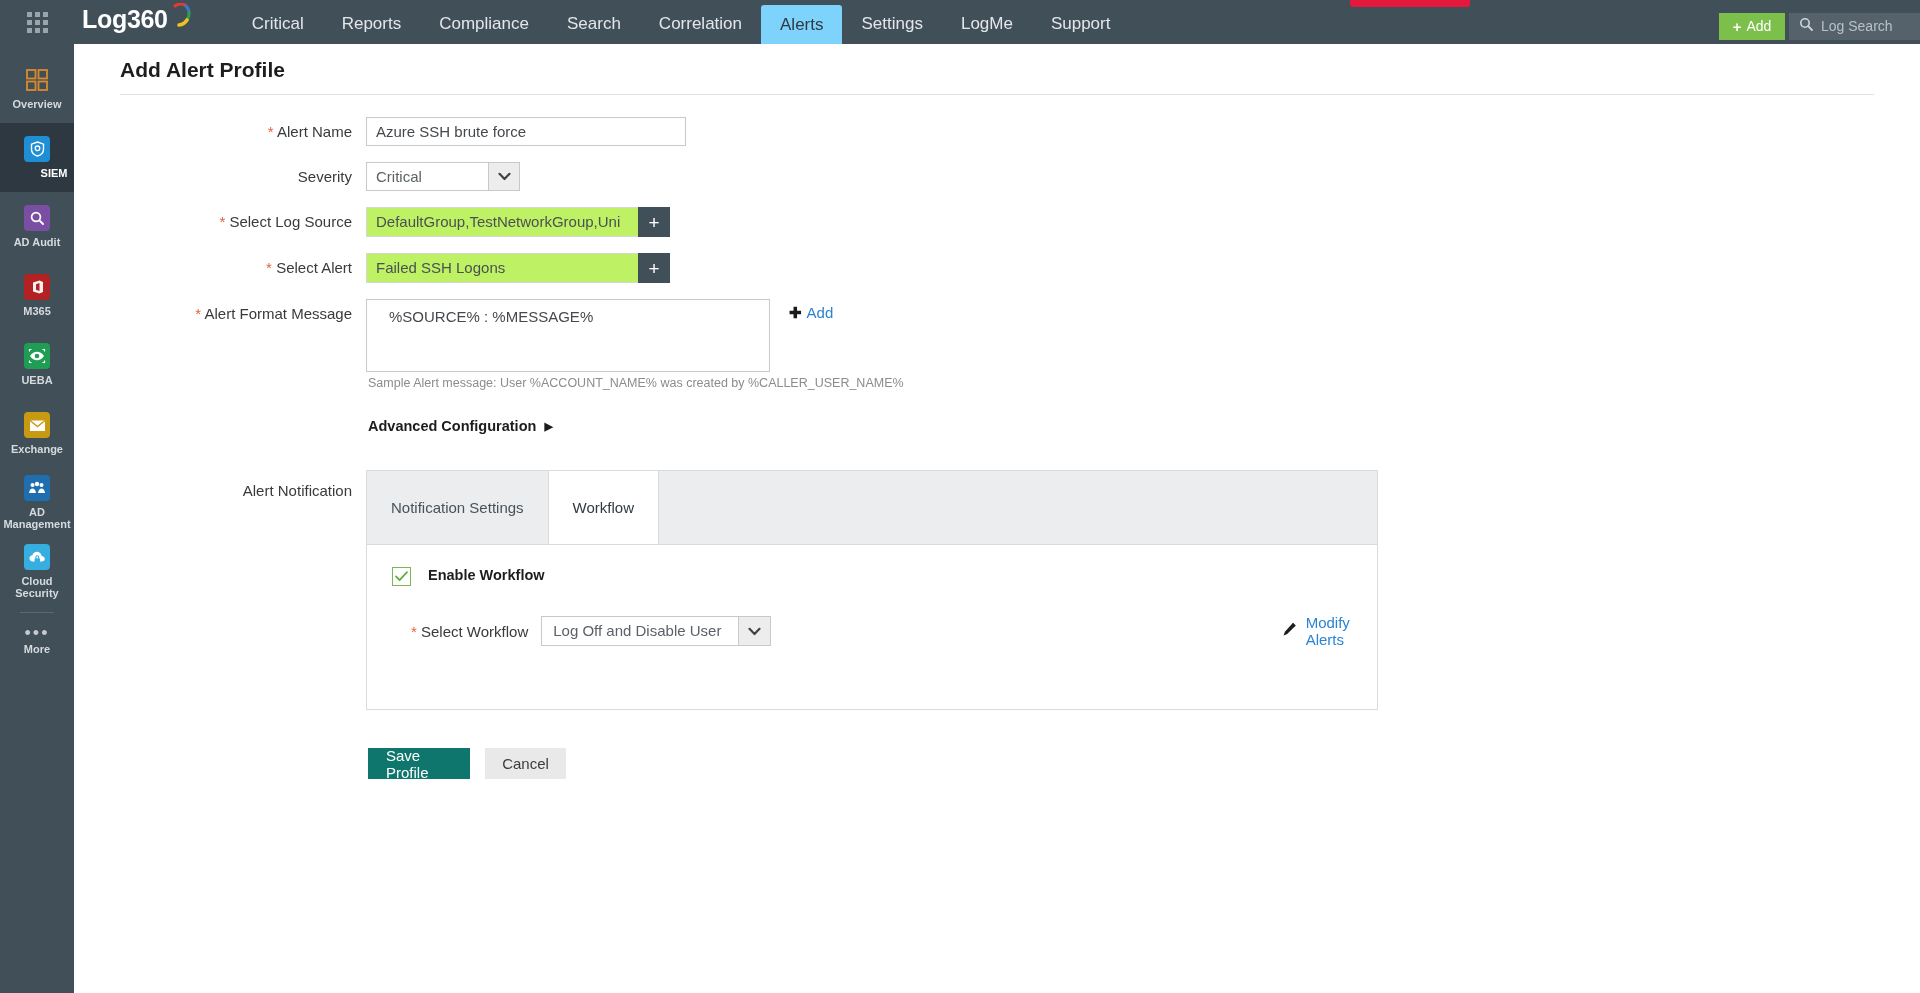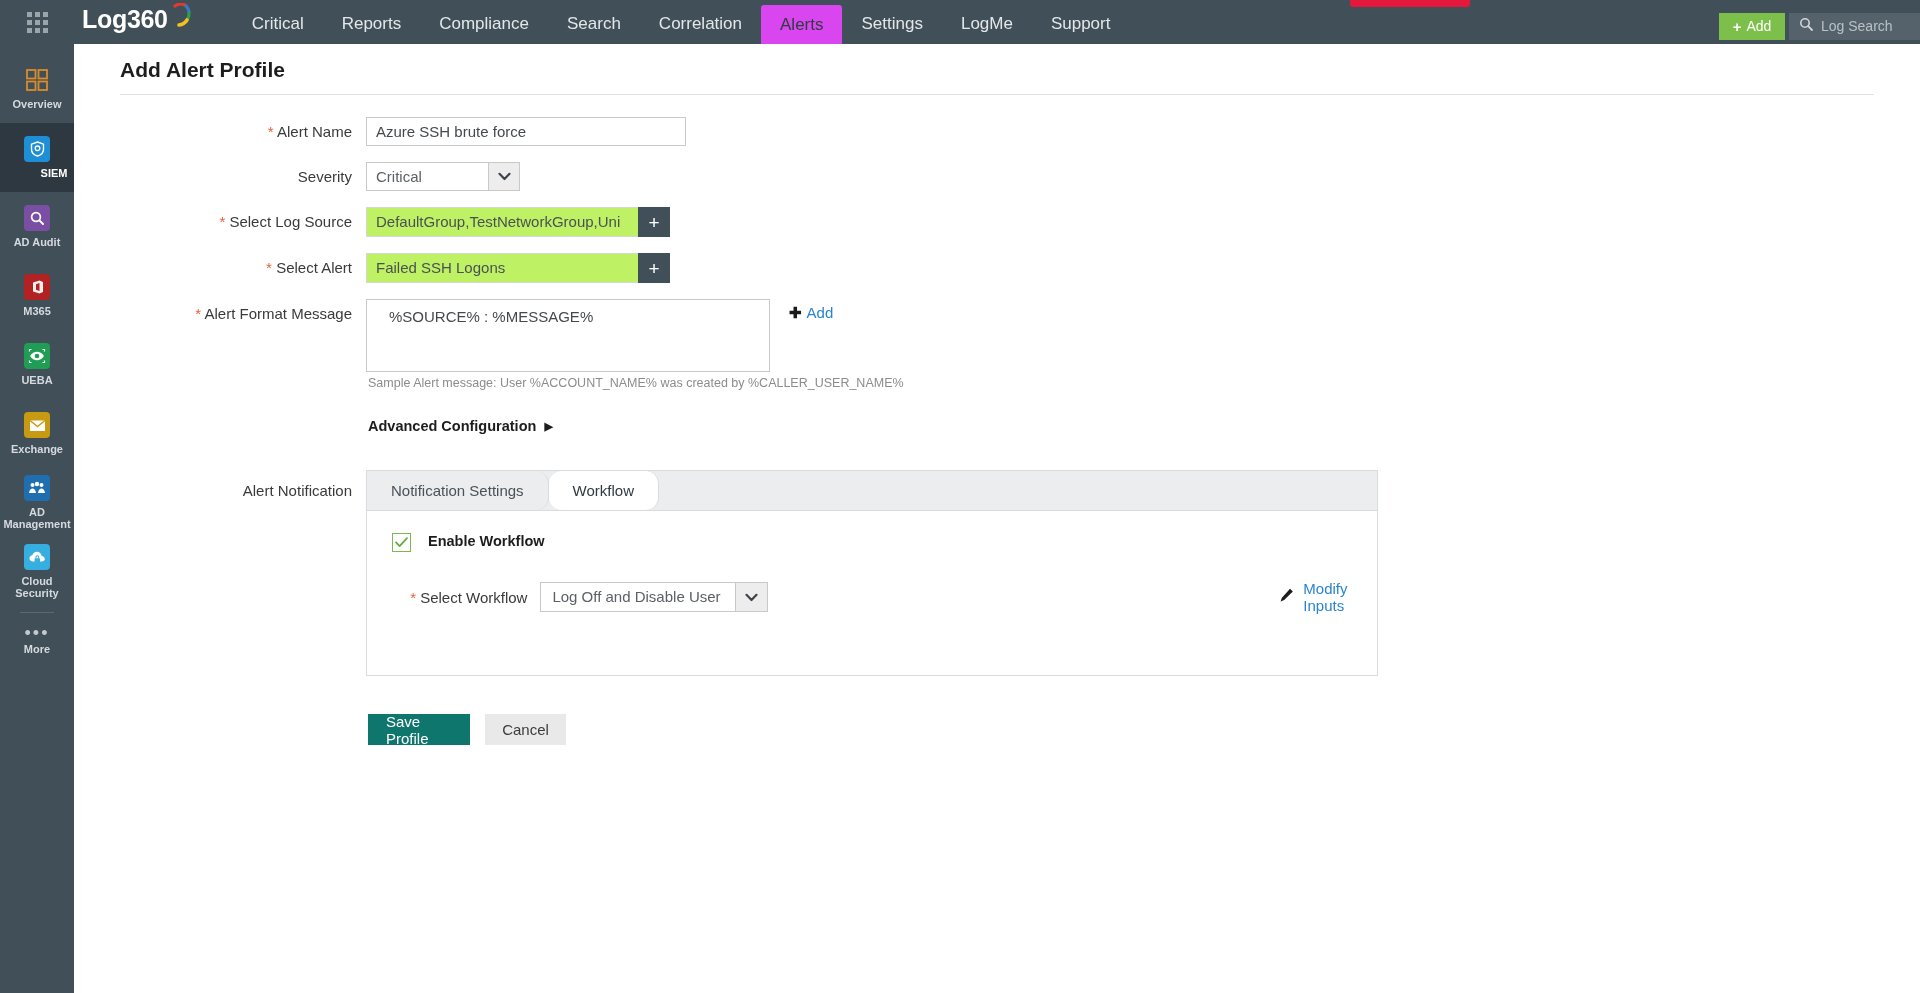--- a/index.html
+++ b/index.html
@@ -44,21 +44,21 @@
   .mainnav {
     display: flex; align-items: flex-end; height: 44px;
     margin-left: 40px;
   }
   .navitem {
     color: #e3e7ea; font-size: 17px;
     padding: 0 19px 12px 19px;
     line-height: 1; cursor: pointer; white-space: nowrap;
   }
   .navitem.active {
-    background: #d946ef; color: #2f3a42;
+    background: #7dd3fc; color: #2f3a42;
     padding-top: 11px; padding-bottom: 11px;
     border-radius: 3px 3px 0 0;
   }
 
   .topright {
     position: absolute; right: 0; top: 8px;
     display: flex; align-items: center; height: 36px;
   }
   .addbtn {
     background: #7cc04b; color: #ffffff;
@@ -198,22 +198,22 @@
   .advcfg .tri { font-size: 11px; color: #1d1d1d; }
 
   
   .tabrow { display: flex; align-items: flex-start; margin-top: 36px; }
   .tabbox { width: 1012px; }
   .tabhead {
     display: flex; background: #ebedef;
     border: 1px solid #d9dcde; border-bottom: none;
   }
   .tab {
-    padding: 11px 24px; font-size: 15px; color: #4a5258;
-    cursor: pointer; border-right: 1px solid #d9dcde; border-radius: 13px;
+    padding: 28px 24px; font-size: 15px; color: #4a5258;
+    cursor: pointer; border-right: 1px solid #d9dcde;
   }
   .tab.active { background: #ffffff; color: #2f3a42; }
   .tabbody {
     border: 1px solid #d9dcde; background: #fff;
     height: 166px; padding: 22px 0 0 25px;
   }
 
   .chkrow { display: flex; align-items: flex-start; gap: 17px; }
   .chk {
     width: 19px; height: 19px; border: 1px solid #7bb850;
@@ -513,21 +513,21 @@
               </span>
             </div>
 
             <div class="modify">
               <span>
                 <svg width="15" height="15" viewBox="0 0 15 15">
                   <path d="M10.6 1.2 L13.3 3.9 L5.2 12 L1.6 13.4 L2.9 9.8 Z" fill="#1d1d1d"></path>
                   <path d="M10.6 1.2 L13.3 3.9" stroke="#1d1d1d" stroke-width="1.4"></path>
                 </svg>
               </span>
-              <span class="tx">Modify Inputs</span>
+              <span class="tx">Modify Alerts</span>
             </div>
           </div>
         </div>
       </div>
     </div>
 
     <div class="btnrow">
       <div class="btn save">Save Profile</div>
       <div class="btn cancel">Cancel</div>
     </div>

